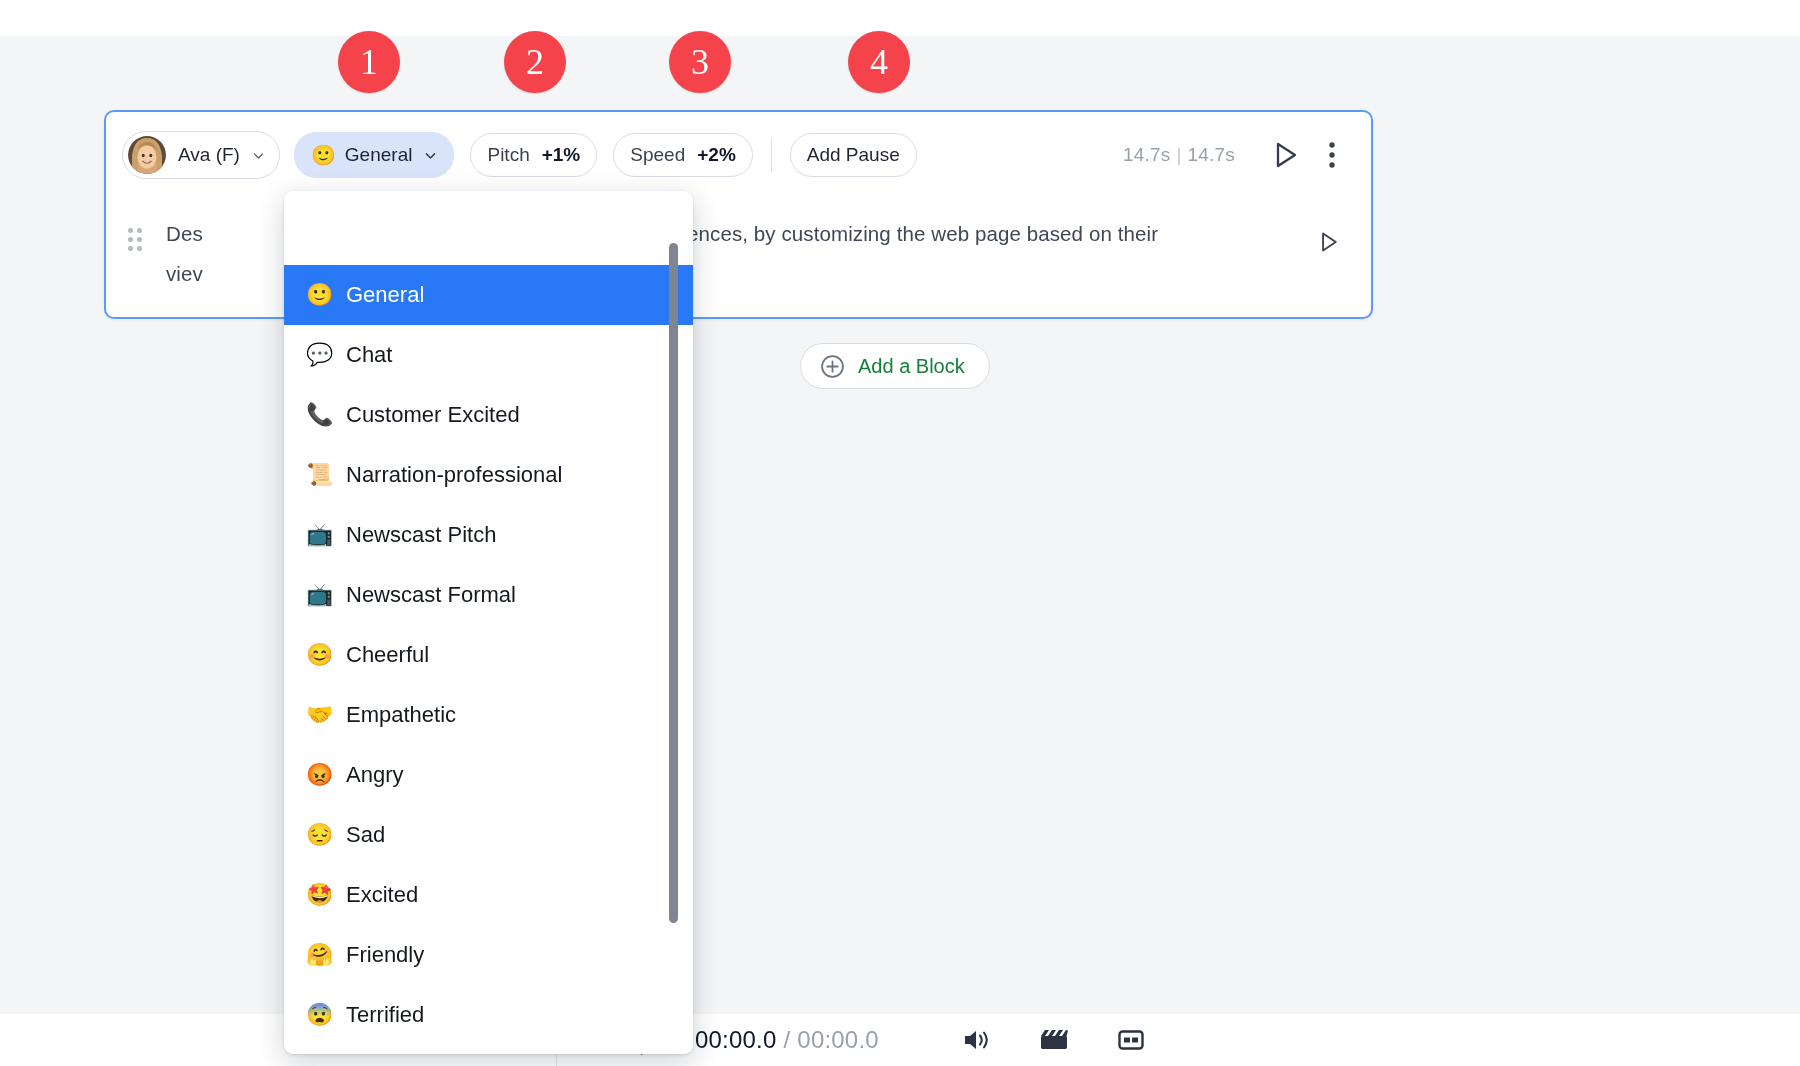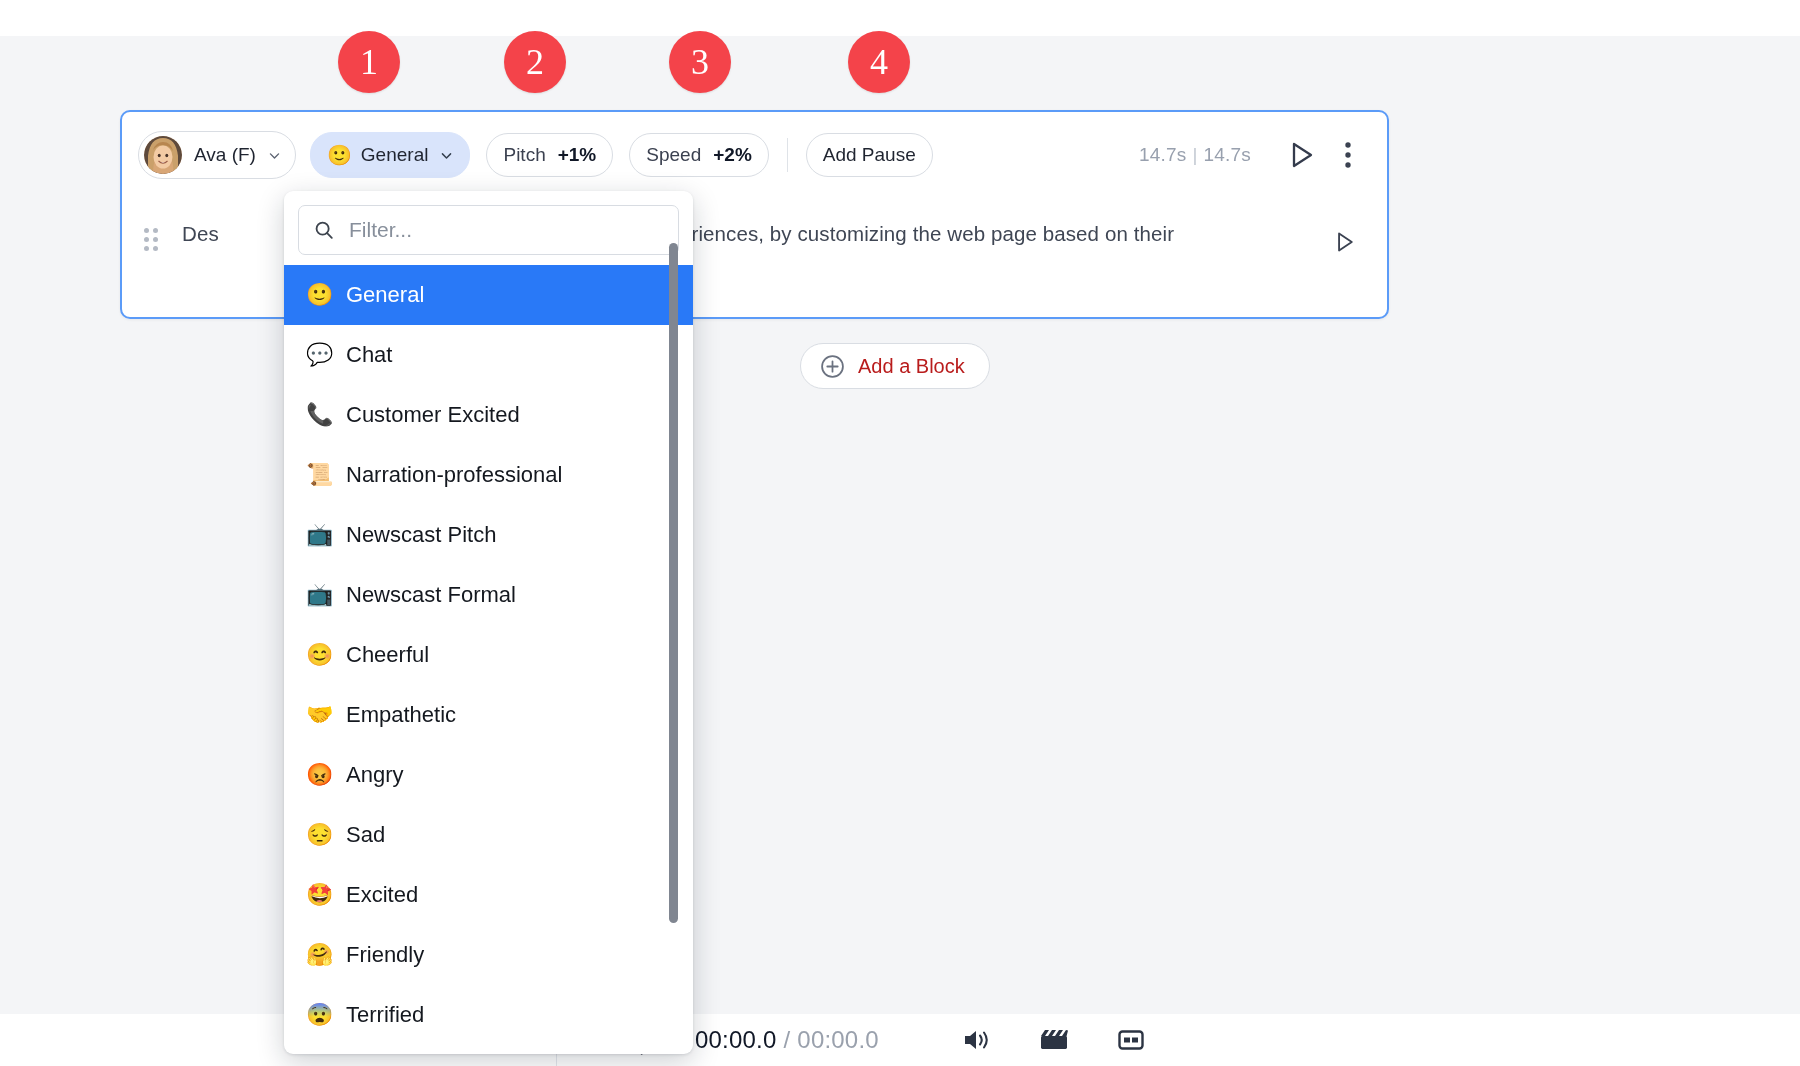--- a/index.html
+++ b/index.html
@@ -32,21 +32,20 @@
 
   
   .block-card {
     position: absolute;
     left: 104px; top: 74px;
     width: 1269px; height: 209px;
     background: #ffffff;
     border: 2px solid #5b9bf8;
     border-radius: 10px;
     box-shadow: 0 1px 3px rgba(16,24,40,0.06);
-    margin-left: 16px;
   }
 
   
   .toolbar {
     position: absolute;
     left: 0; top: 0;
     width: 100%; height: 86px;
     display: flex; align-items: center;
     padding: 0 22px 0 16px;
   }
@@ -182,21 +181,21 @@
   .add-block {
     position: absolute;
     left: 800px; top: 307px;
     display: inline-flex; align-items: center;
     height: 46px;
     padding: 0 24px 0 19px;
     border: 1px solid #d9dde3;
     border-radius: 23px;
     background: #ffffff;
     font-size: 20px;
-    color: #b91c1c;
+    color: #15803d;
     cursor: pointer;
   }
   .add-block .plus { margin-right: 13px; display:inline-flex; }
 
   
   .dropdown {
     position: absolute;
     left: 284px; top: 155px;
     width: 409px; height: 863px;
     background: #ffffff;
@@ -414,51 +413,41 @@
             <i></i>
               <i></i>
               <i></i>
               <i></i>
               <i></i>
               <i></i>
           </span>
         </div>
         <div class="block-text">
           <div><span>Des</span><span style="display:inline-block;width:353px"></span><span>ed user experiences, by customizing the web page based on their</span></div>
+          <div>viev</div>
         </div>
         <div class="row-play">
           <svg width="22" height="24" viewBox="0 0 26 28">
             <path d="M6 4 L21 14 L6 24 Z" fill="none" stroke="#3b4251" stroke-width="2.2" stroke-linejoin="round"></path>
           </svg>
         </div>
       </div>
     </div>
 
     <div class="add-block">
       <span class="plus">
         <svg width="25" height="25" viewBox="0 0 24 24">
           <circle cx="12" cy="12" r="10" fill="none" stroke="#6b7280" stroke-width="1.7"></circle>
           <path d="M12 7 L12 17 M7 12 L17 12" stroke="#6b7280" stroke-width="1.7" stroke-linecap="round"></path>
         </svg>
       </span>
       <span>Add a Block</span>
     </div>
 
     <div class="dropdown">
-      <div class="dd-search-wrap">
-        <div class="dd-search">
-          <span class="s-icon">
-            <svg width="22" height="22" viewBox="0 0 24 24">
-              <circle cx="10.5" cy="10.5" r="6.6" fill="none" stroke="#3d444e" stroke-width="2"></circle>
-              <path d="M15.4 15.4 L20.5 20.5" stroke="#3d444e" stroke-width="2" stroke-linecap="round"></path>
-            </svg>
-          </span>
-          <input type="text" placeholder="Filter..." value="" style="">
-        </div>
-      </div>
 
       <div class="dd-list">
         <div class="dd-item selected">
           <span class="emoji">🙂</span>
           <span>General</span>
         </div>
         <div class="dd-item">
           <span class="emoji">💬</span>
           <span>Chat</span>
         </div>

